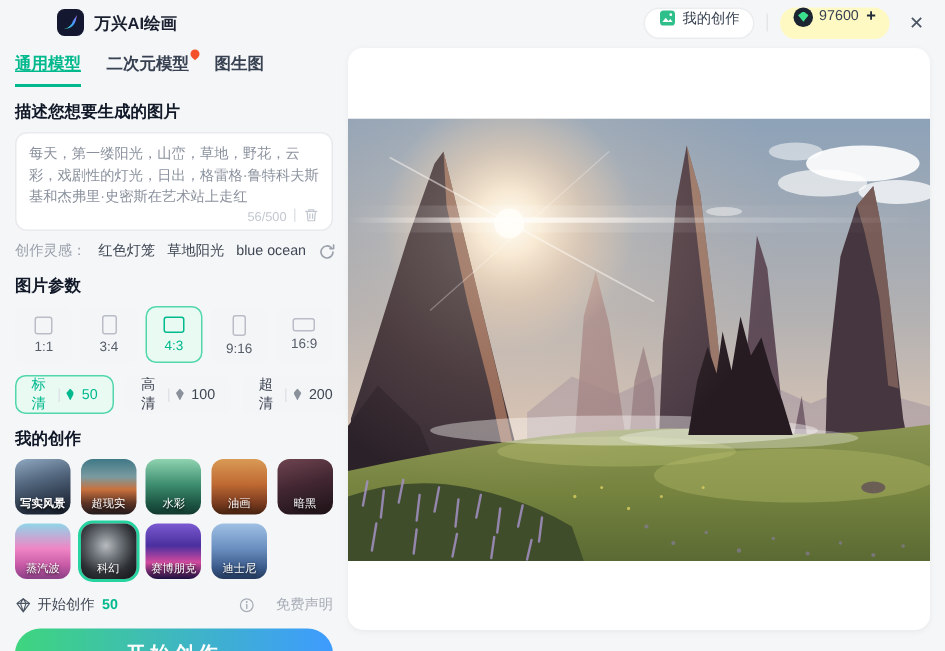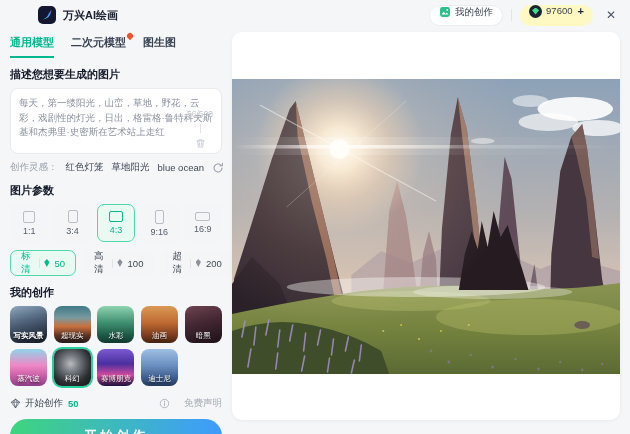--- a/index.html
+++ b/index.html
@@ -26,27 +26,27 @@
   .plus{font-size:11px;font-weight:bold;color:#1f2937;margin-left:1px;}
   .close-btn{margin-left:13px;font-size:12px;color:#4b5563;cursor:pointer;line-height:1;}
   
   .main{display:flex;gap:10px;padding:2px 10px 8px;height:398px;}
   .left{width:212px;flex:none;}
   .right-card{flex:1;background:#fff;border-radius:10px;box-shadow:0 1px 4px rgba(0,0,0,.05);display:flex;align-items:center;overflow:hidden;}
   .scene{width:100%;height:295px;display:block;}
   
   .tabs{display:flex;gap:17px;padding-top:3px;font-size:11px;font-weight:bold;}
   .tab{color:#374151;padding-bottom:6px;border-bottom:2px solid transparent;position:relative;cursor:pointer;}
-  .tab.active{color:var(--accent);border-bottom-color:var(--accent);}
+  .tab.active{color:var(--accent);border-bottom-color:var(--accent);text-decoration:underline;}
   .tab .hot-dot{position:absolute;top:-2px;right:-7px;width:6px;height:6px;background:#f4502a;border-radius:50% 50% 50% 0;transform:rotate(-45deg);}
   
   .section-heading{font-size:11px;font-weight:bold;color:#111827;margin:9px 0 6px;}
   .prompt-box{position:relative;border:1px solid #e8eaed;border-radius:8px;background:#fff;height:66px;padding:7px 8px 16px;}
   .prompt-box textarea{width:100%;height:100%;border:0;outline:none;resize:none;background:transparent;font-family:inherit;font-size:9.5px;line-height:1.55;color:#8a919d;}
-  .counter-row{position:absolute;right:8px;bottom:4px;display:flex;align-items:center;gap:5px;font-size:8.5px;color:#c2c7cf;flex-direction:column;}
+  .counter-row{position:absolute;right:8px;bottom:4px;display:flex;align-items:center;gap:5px;font-size:8.5px;color:#c2c7cf;}
   .vdiv{width:1px;height:9px;background:#e0e3e7;display:inline-block;}
   
   .inspiration{display:flex;align-items:center;margin-top:7px;font-size:9.5px;gap:8px;}
   .insp-label{color:#9aa1ab;flex:none;}
   .insp-tag{color:#3f4754;cursor:pointer;white-space:nowrap;}
   .refresh{margin-left:auto;cursor:pointer;display:flex;}
   
   .ratio-row{display:flex;gap:5px;justify-content:space-between;}
   .ratio-btn{width:38.4px;height:38px;border-radius:7px;background:#f4f5f7;border:1px solid transparent;display:flex;flex-direction:column;align-items:center;justify-content:center;gap:3px;cursor:pointer;}
   .ratio-icon{border:1px solid #b9bec6;border-radius:2px;}

